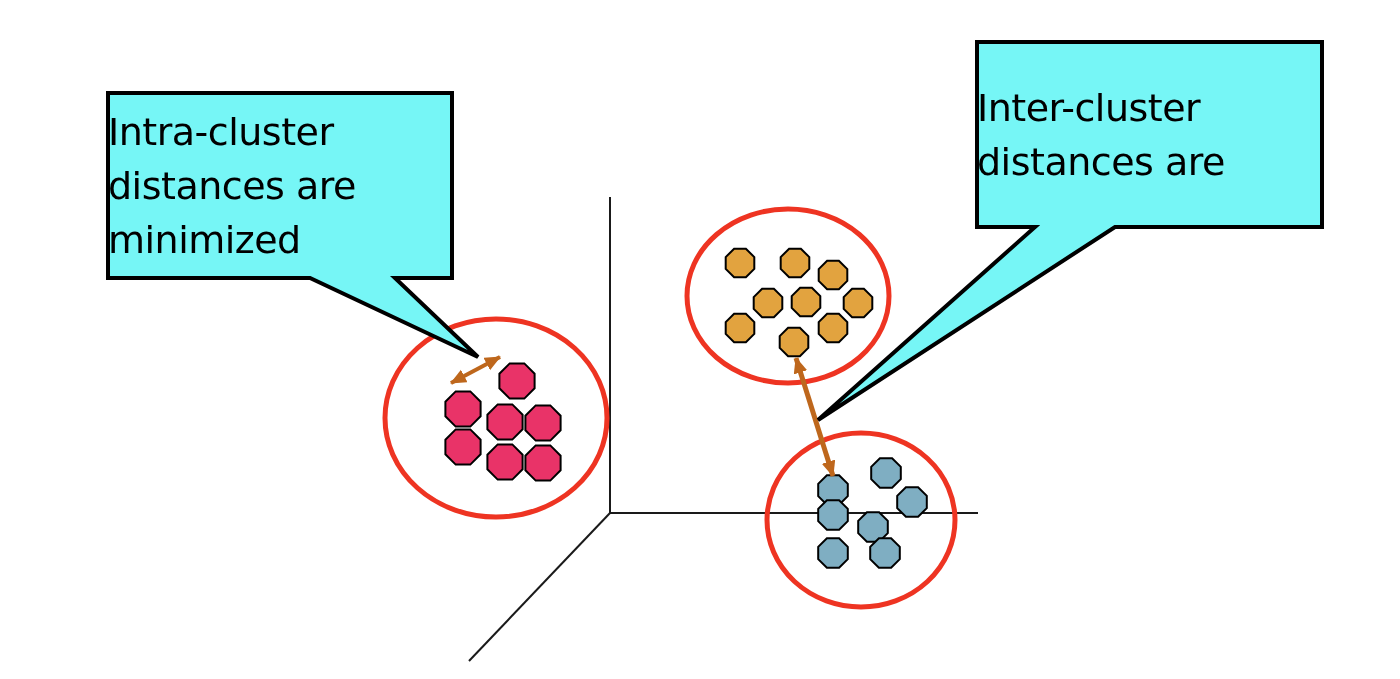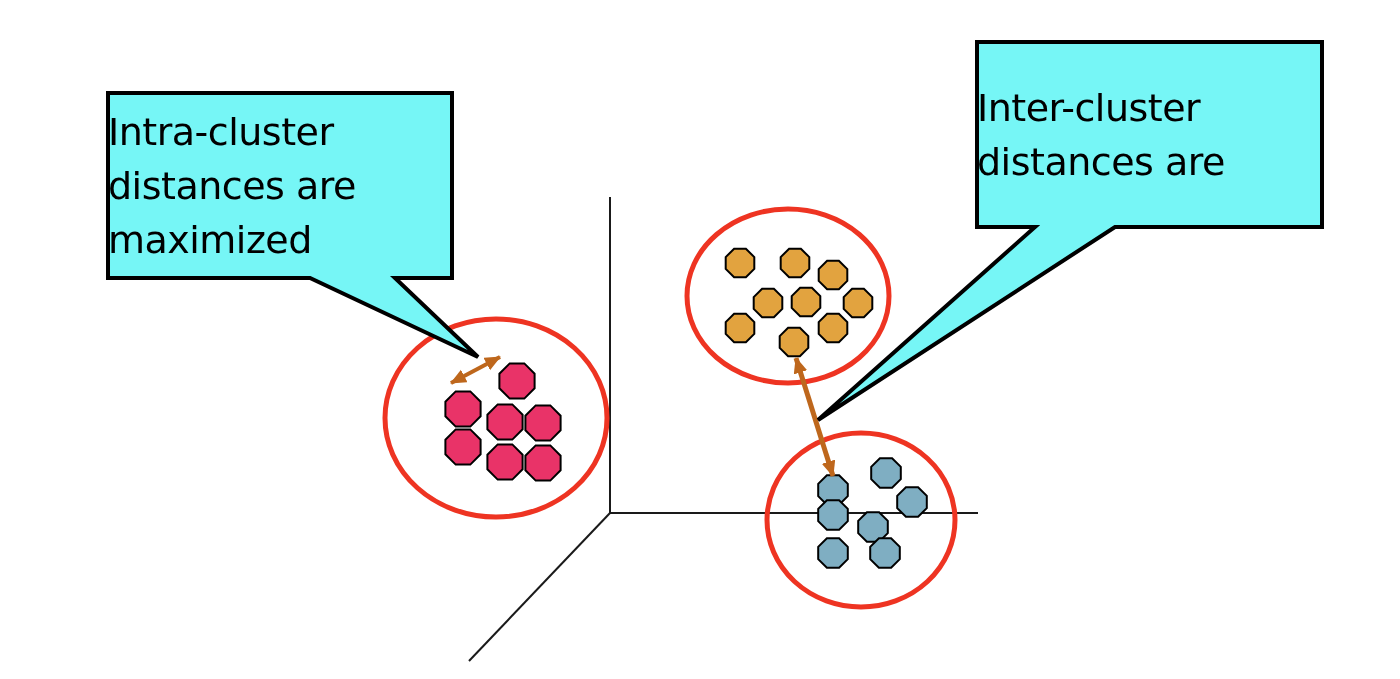--- a/index.html
+++ b/index.html
@@ -71,19 +71,19 @@
       </g>
       <line x1="451" y1="383" x2="500" y2="357" stroke="#be671c" stroke-width="4" marker-start="url(#ah)" marker-end="url(#ah)"></line>
       <line x1="796" y1="358" x2="833" y2="476" stroke="#be671c" stroke-width="5" marker-start="url(#ah)" marker-end="url(#ah)"></line>
       <path d="M 108,93 L 452,93 L 452,278 L 395,278 L 478,357 L 310,278 L 108,278 Z" fill="#76f6f6" stroke="#000000" stroke-width="4" stroke-linejoin="miter"></path>
       <path d="M 977,42 L 1322,42 L 1322,227 L 1115,227 L 818,420 L 1035,227 L 977,227 Z" fill="#76f6f6" stroke="#000000" stroke-width="4" stroke-linejoin="miter"></path>
     </svg>
 
   <div class="callout-text" style="left: 108px; top: 93px; width: 344px; height: 185px;">
     <div>Intra-cluster</div>
     <div>distances are</div>
-    <div>maximized</div>
+    <div>minimized</div>
   </div>
   <div class="callout-text" style="left: 977px; top: 42px; width: 345px; height: 185px;">
     <div>Inter-cluster</div>
     <div>distances are</div>
   </div>
 </div>
 
 </body></html>

